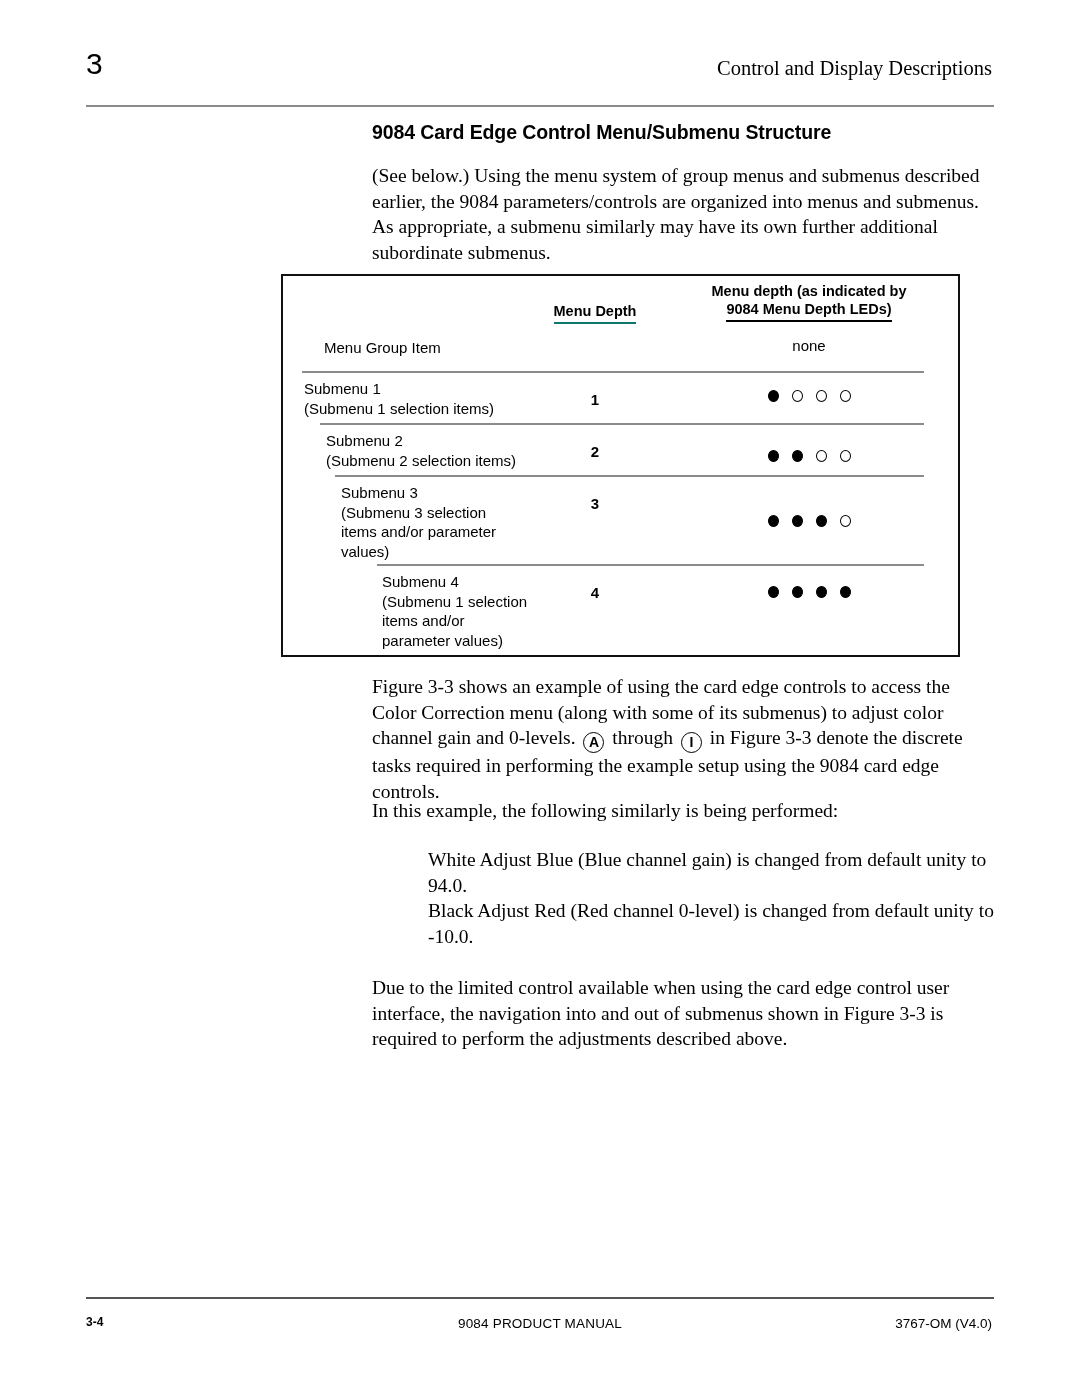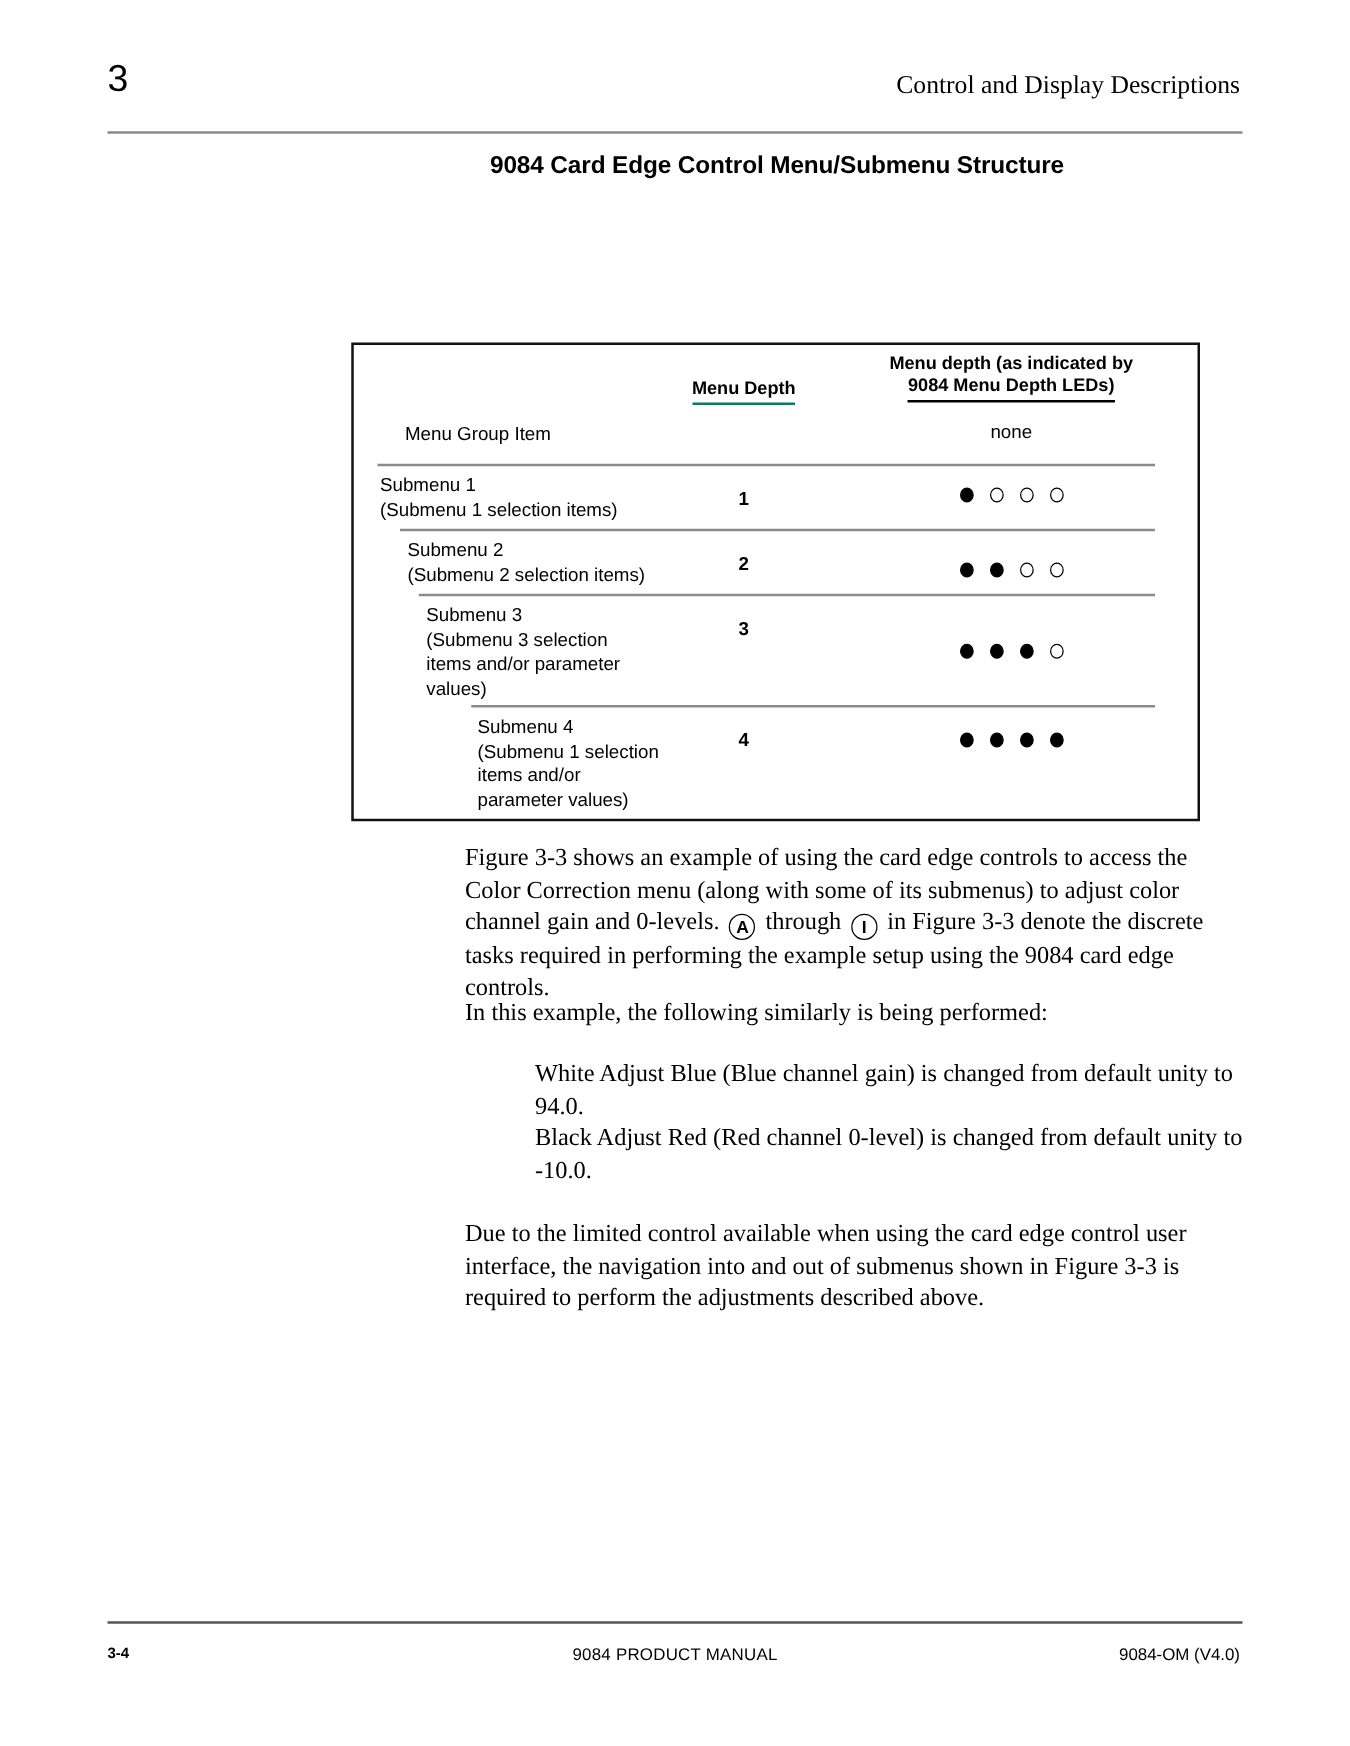--- a/index.html
+++ b/index.html
@@ -42,21 +42,21 @@
     left: 86px;
     top: 105px;
     width: 908px;
     height: 2px;
     background: #8a8a8a;
   }
 
   
   .section-title {
     position: absolute;
-    left: 392px;
+    left: 372px;
     top: 120px;
     width: 620px;
     font-family: "Liberation Sans", sans-serif;
     font-size: 19.5px;
     font-weight: bold;
     line-height: 24px;
     letter-spacing: -0.1px;
   }
 
   
@@ -234,20 +234,21 @@
 <body>
 
 <div class="page">
 
   <div class="chapter-num">3</div>
   <div class="running-head">Control and Display Descriptions</div>
   <div class="head-rule"></div>
 
   <div class="section-title">9084 Card Edge Control Menu/Submenu Structure</div>
 
+  <div class="body-text" style="top:163px;">(See below.) Using the menu system of group menus and submenus described earlier, the 9084 parameters/controls are organized into menus and submenus. As appropriate, a submenu similarly may have its own further additional subordinate submenus.</div>
 
   <div class="fig-box">
     <div class="fig-inner">
 
       <div class="col-hdr hdr-depth">
         <span class="u">Menu Depth</span>
       </div>
 
       <div class="col-hdr hdr-leds">
         <span>Menu depth (as indicated by</span><br>
@@ -313,15 +314,15 @@
   <div class="body-text" style="top:798px;">In this example, the following similarly is being performed:</div>
 
   <div class="indent-text" style="top:847px;">White Adjust Blue (Blue channel gain) is changed from default unity to 94.0.</div>
   <div class="indent-text" style="top:898px;">Black Adjust Red (Red channel 0-level) is changed from default unity to -10.0.</div>
 
   <div class="body-text" style="top:975px;">Due to the limited control available when using the card edge control user interface, the navigation into and out of submenus shown in Figure 3-3 is required to perform the adjustments described above.</div>
 
   <div class="foot-rule"></div>
   <div class="foot-left">3-4</div>
   <div class="foot-center">9084 PRODUCT MANUAL</div>
-  <div class="foot-right">9084-OM  (V4.0)</div>
+  <div class="foot-right">3767-OM  (V4.0)</div>
 
 </div>
 
 </body></html>

